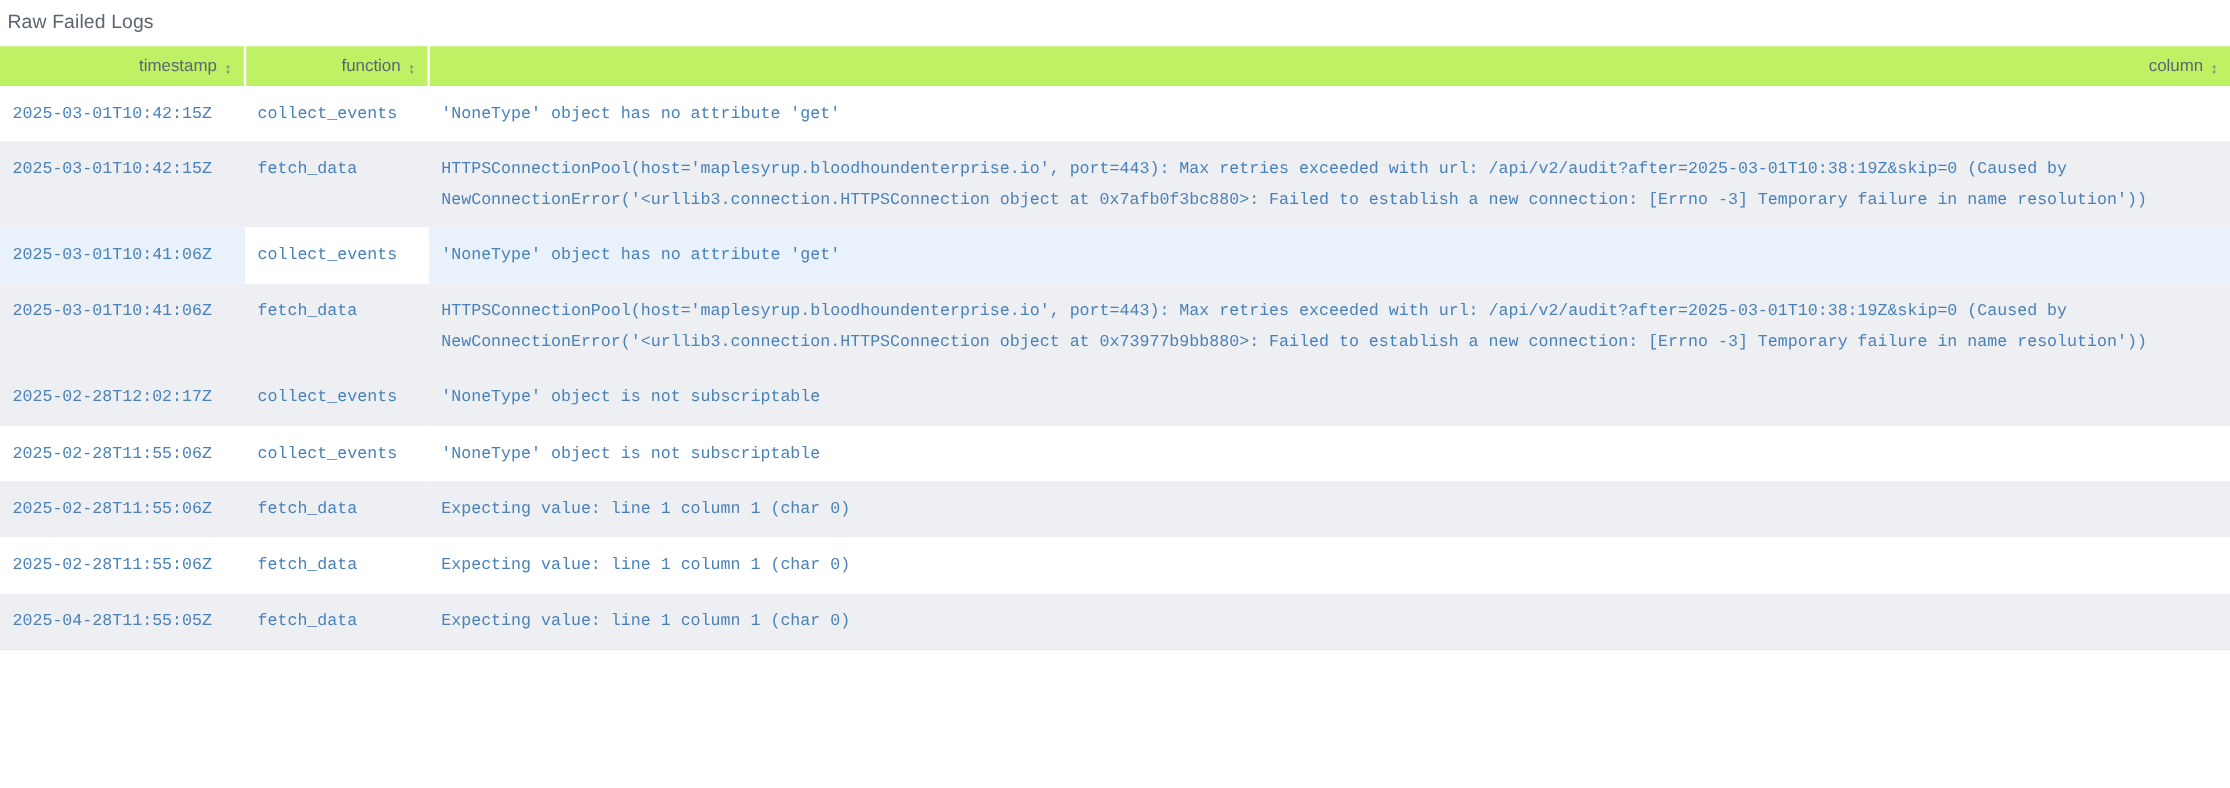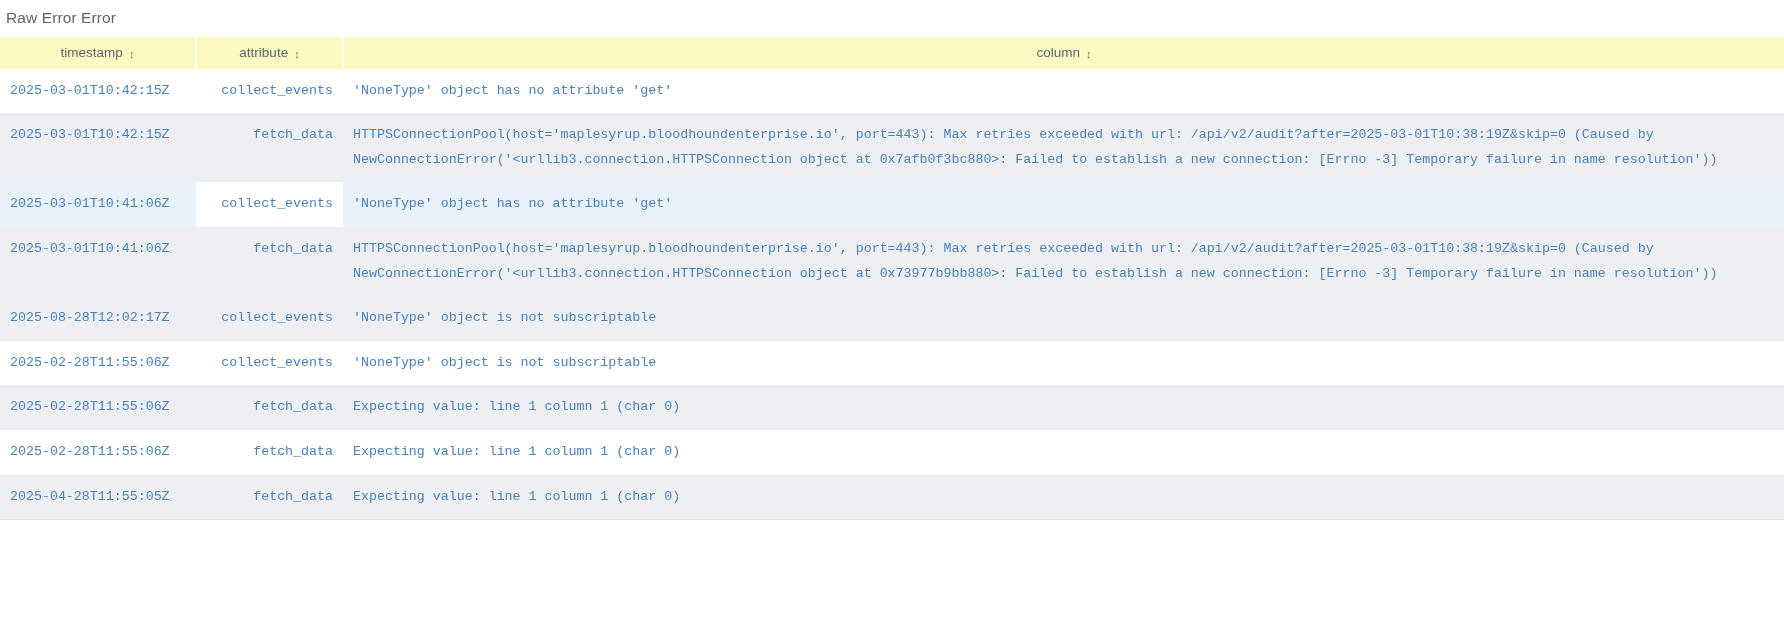--- a/index.html
+++ b/index.html
@@ -27,26 +27,26 @@
   table.logs {
     border-collapse: collapse;
     width: 1784px;
     table-layout: fixed;
   }
   table.logs col.c-ts { width: 196px; }
   table.logs col.c-fn { width: 147px; }
   table.logs col.c-er { width: 1441px; }
 
   table.logs thead th {
-    background: #fef9c3;
+    background: #bef264;
     color: #5b6672;
     font-family: "Liberation Sans", sans-serif;
     font-size: 13.5px;
     font-weight: normal;
-    text-align: center;
+    text-align: right;
     padding: 8px 10px 9px 10px;
     border-right: 2px solid #ffffff;
     vertical-align: middle;
     white-space: nowrap;
   }
   table.logs thead th:last-child { border-right: none; }
 
   .sort-icon {
     display: inline-block;
     margin-left: 6px;
@@ -67,48 +67,48 @@
     word-break: break-word;
     white-space: pre-wrap;
   }
   table.logs tbody tr.alt td { background: #eeeff3; }
   table.logs tbody tr.plain td { background: #ffffff; }
 
   table.logs tbody tr.hover td { background: #e9f2fb; }
   table.logs tbody tr.hover td.cell-hover { background: #ffffff; }
 
   td.ts { white-space: nowrap; margin-top: 44px; }
-  td.fn { white-space: nowrap; text-align: right; }
+  td.fn { white-space: nowrap; }
 
   .bottom-rule {
     height: 1px;
     background: #e4e6ea;
     width: 1784px;
   }
 </style>
 </head>
 <body>
 
 <div class="panel">
 
-  <div class="panel-title">Raw Error Error</div>
+  <div class="panel-title">Raw Failed Logs</div>
 
   <table class="logs">
     <colgroup>
       <col class="c-ts">
       <col class="c-fn">
       <col class="c-er">
     </colgroup>
     <thead>
       <tr>
         <th>
           <span>timestamp</span><span class="sort-icon">↕</span>
         </th>
         <th>
-          <span>attribute</span><span class="sort-icon">↕</span>
+          <span>function</span><span class="sort-icon">↕</span>
         </th>
         <th>
           <span>column</span><span class="sort-icon">↕</span>
         </th>
       </tr>
     </thead>
     <tbody id="logs-body">
         <tr class="plain">
           <td class="ts">2025-03-01T10:42:15Z</td>
           <td class="fn">collect_events</td>
@@ -123,21 +123,21 @@
           <td class="ts">2025-03-01T10:41:06Z</td>
           <td class="fn cell-hover">collect_events</td>
           <td class="er">'NoneType' object has no attribute 'get'</td>
         </tr>
         <tr class="alt">
           <td class="ts">2025-03-01T10:41:06Z</td>
           <td class="fn">fetch_data</td>
           <td class="er">HTTPSConnectionPool(host='maplesyrup.bloodhoundenterprise.io', port=443): Max retries exceeded with url: /api/v2/audit?after=2025-03-01T10:38:19Z&amp;skip=0 (Caused by NewConnectionError('&lt;urllib3.connection.HTTPSConnection object at 0x73977b9bb880&gt;: Failed to establish a new connection: [Errno -3] Temporary failure in name resolution'))</td>
         </tr>
         <tr class="alt">
-          <td class="ts">2025-08-28T12:02:17Z</td>
+          <td class="ts">2025-02-28T12:02:17Z</td>
           <td class="fn">collect_events</td>
           <td class="er">'NoneType' object is not subscriptable</td>
         </tr>
         <tr class="plain">
           <td class="ts">2025-02-28T11:55:06Z</td>
           <td class="fn">collect_events</td>
           <td class="er">'NoneType' object is not subscriptable</td>
         </tr>
         <tr class="alt">
           <td class="ts">2025-02-28T11:55:06Z</td>

